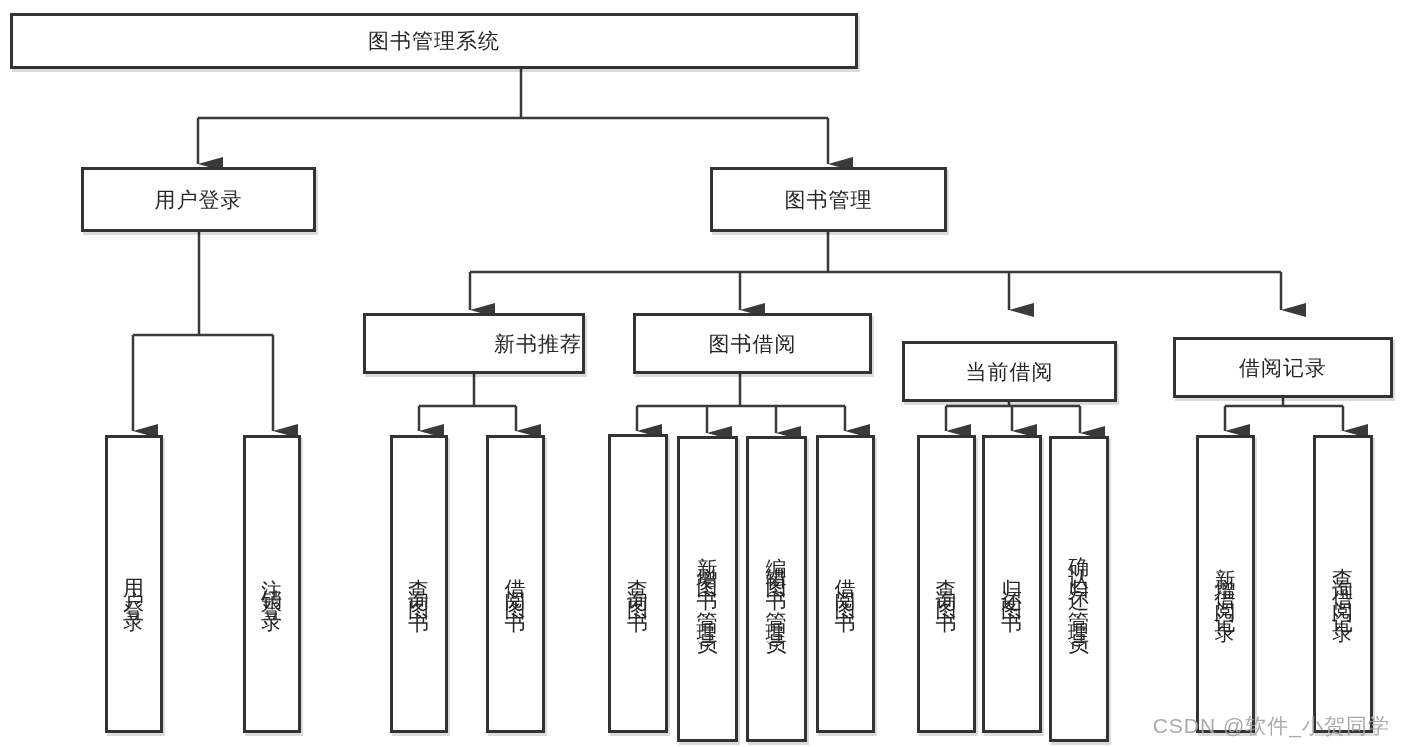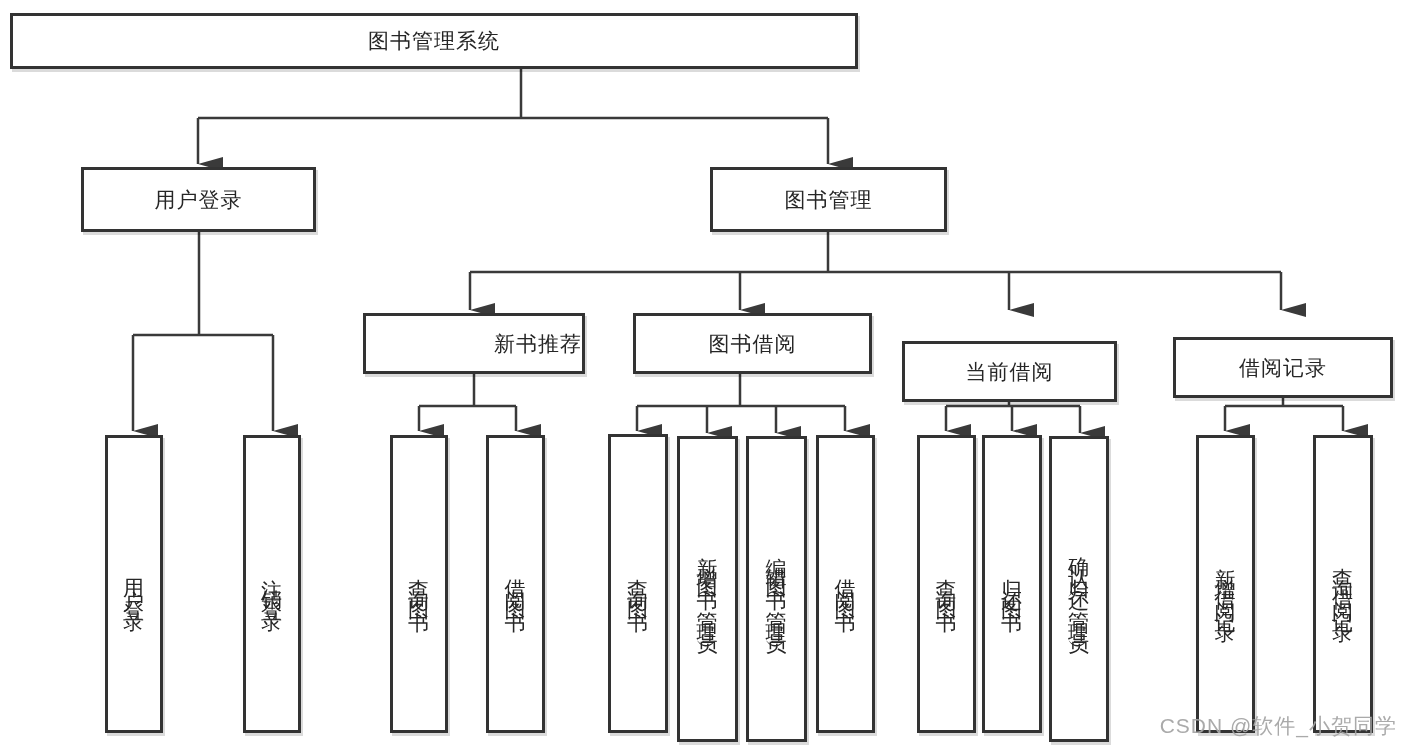--- a/index.html
+++ b/index.html
@@ -24,21 +24,21 @@
   .vbox .vtext {
     writing-mode:vertical-rl;
     text-orientation:mixed;
     font-size:21px;
     line-height:1;
     letter-spacing:11px;
     white-space:nowrap;
   }
   #watermark {
     position:absolute;
-    right:8px; top:712px;
+    right:15px; top:712px;
     font-size:21px;
     color:rgba(165,165,165,0.95);
     letter-spacing:1px;
     white-space:nowrap;
     z-index:5;
   }
 </style>
 </head>
 <body>
 

